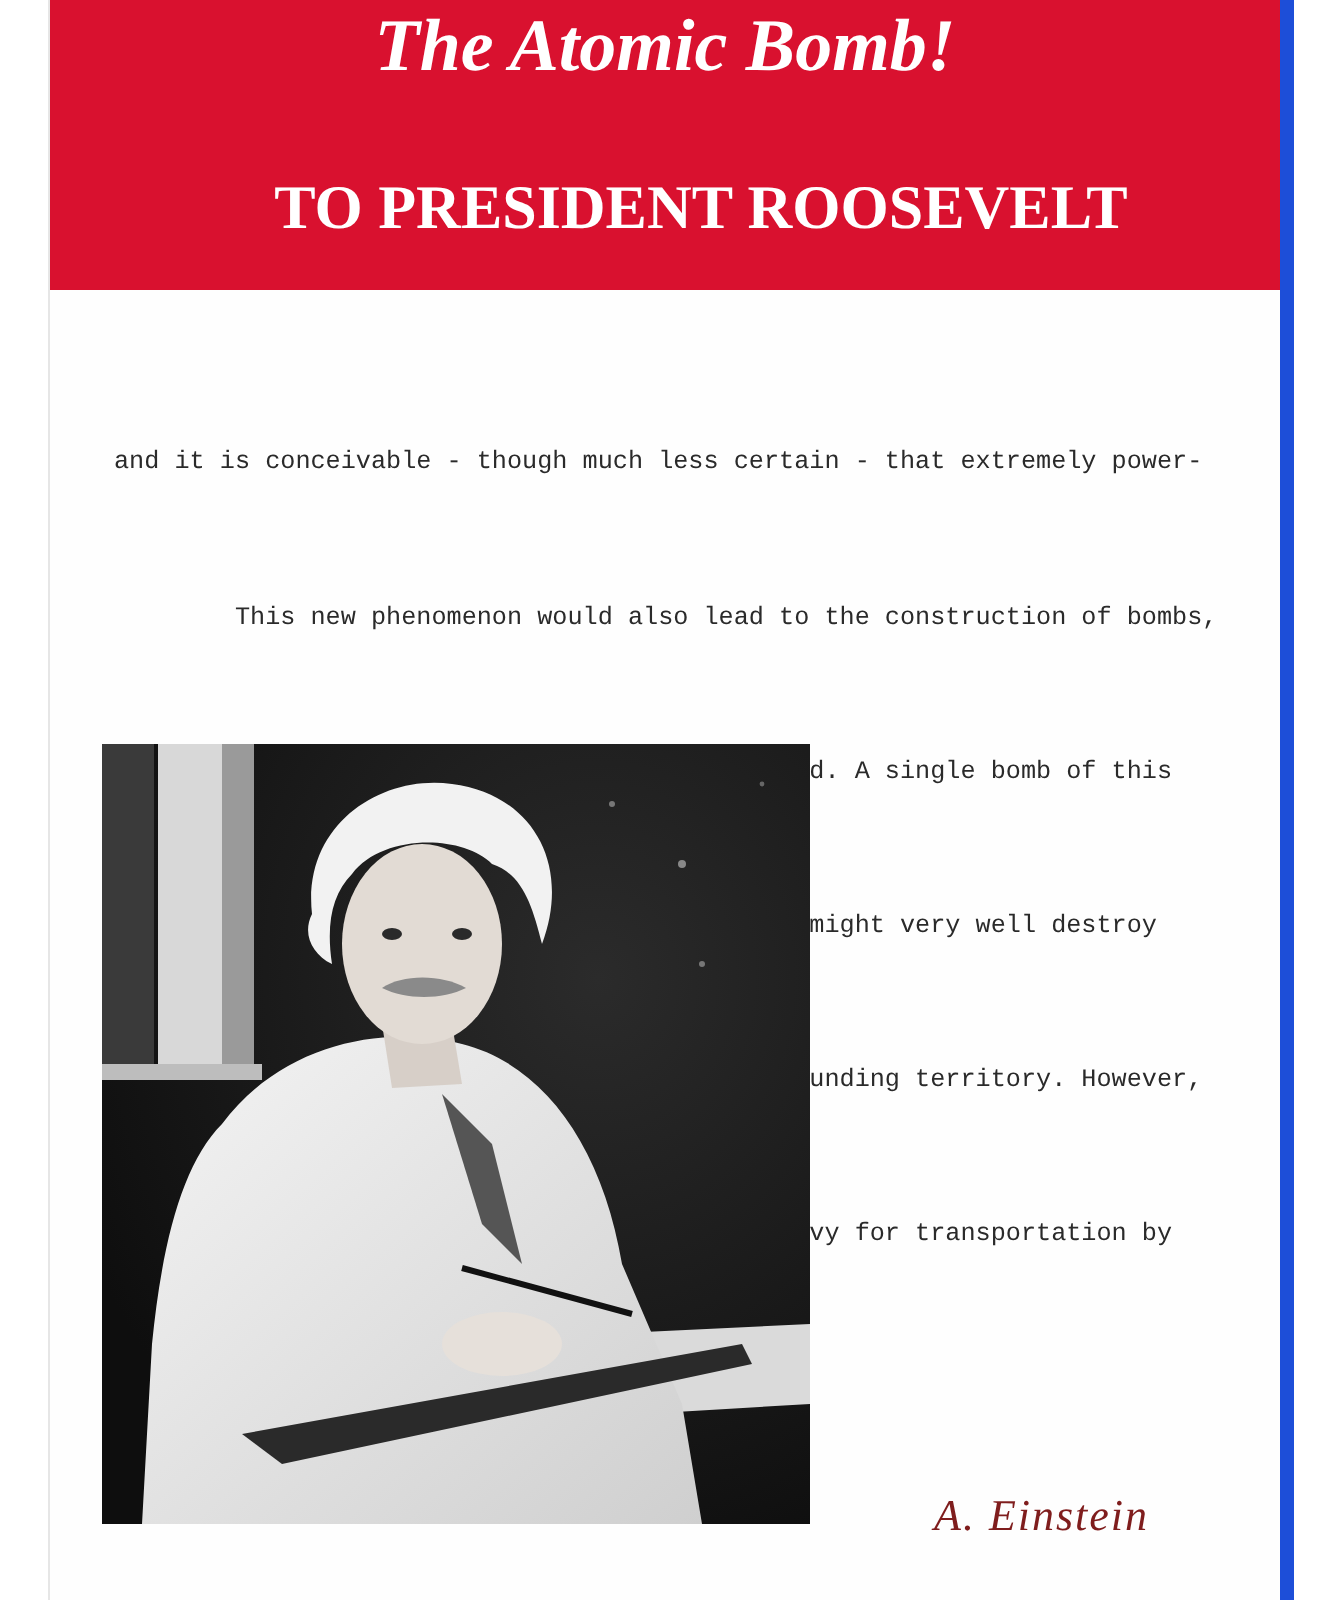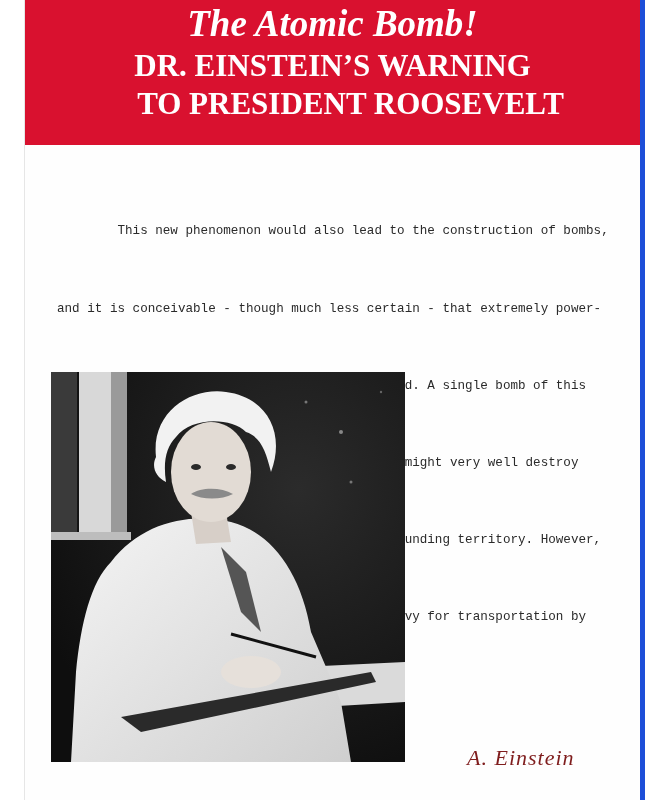--- a/index.html
+++ b/index.html
@@ -2,21 +2,21 @@
 <html><head>
 <meta charset="utf-8">
 <style>
   html, body { margin: 0; padding: 0; }
   body {
     width: 664px; height: 800px; background: #ffffff; position: relative; overflow: hidden;
     font-family: "Liberation Serif", serif;
   }
   .page {
     position: absolute; left: 24px; top: 0; width: 615px; height: 800px;
-    background: #fefefe; border-left: 1px solid #e6e6e6; border-right: 5px solid #1d4ed8;
+    background: #fefefe; border-left: 1px solid #e6e6e6; border-right: 7px solid #1d4ed8;
   }
   .banner {
     position: absolute; left: 0; top: 0; width: 615px; height: 145px;
     background: #d9112f; color: #ffffff; text-align: center;
   }
   .banner .t1 {
     position: absolute; left: 0; right: 0; top: 2px;
     font-family: "Liberation Serif", serif; font-style: italic; font-weight: bold;
     font-size: 37px; line-height: 44px;
   }
@@ -42,27 +42,26 @@
     color: #7f1d1d; letter-spacing: 1px;
   }
 </style>
 </head>
 <body>
 
 <div class="page">
 
   <div class="banner">
     <div class="t1">The Atomic Bomb!</div>
-    <div class="t2">DR. EINSTEIN’S WARNING</div>
     <div class="t3">TO PRESIDENT ROOSEVELT</div>
   </div>
 
   <div class="letter">
+    <span class="line">and it is conceivable - though much less certain - that extremely power-</span>
     <span class="line">        This new phenomenon would also lead to the construction of bombs,</span>
-    <span class="line">and it is conceivable - though much less certain - that extremely power-</span>
     <span class="line">ful bombs of a new type may thus be constructed. A single bomb of this</span>
     <span class="line">type, carried by boat and exploded in a port, might very well destroy</span>
     <span class="line">the whole port together with some of the surrounding territory. However,</span>
     <span class="line">such bombs might very well prove to be too heavy for transportation by</span>
     <span class="line">air.</span>
   </div>
 
   <div class="photo">
     <svg width="354" height="390" viewBox="0 0 354 390">
       <defs>

